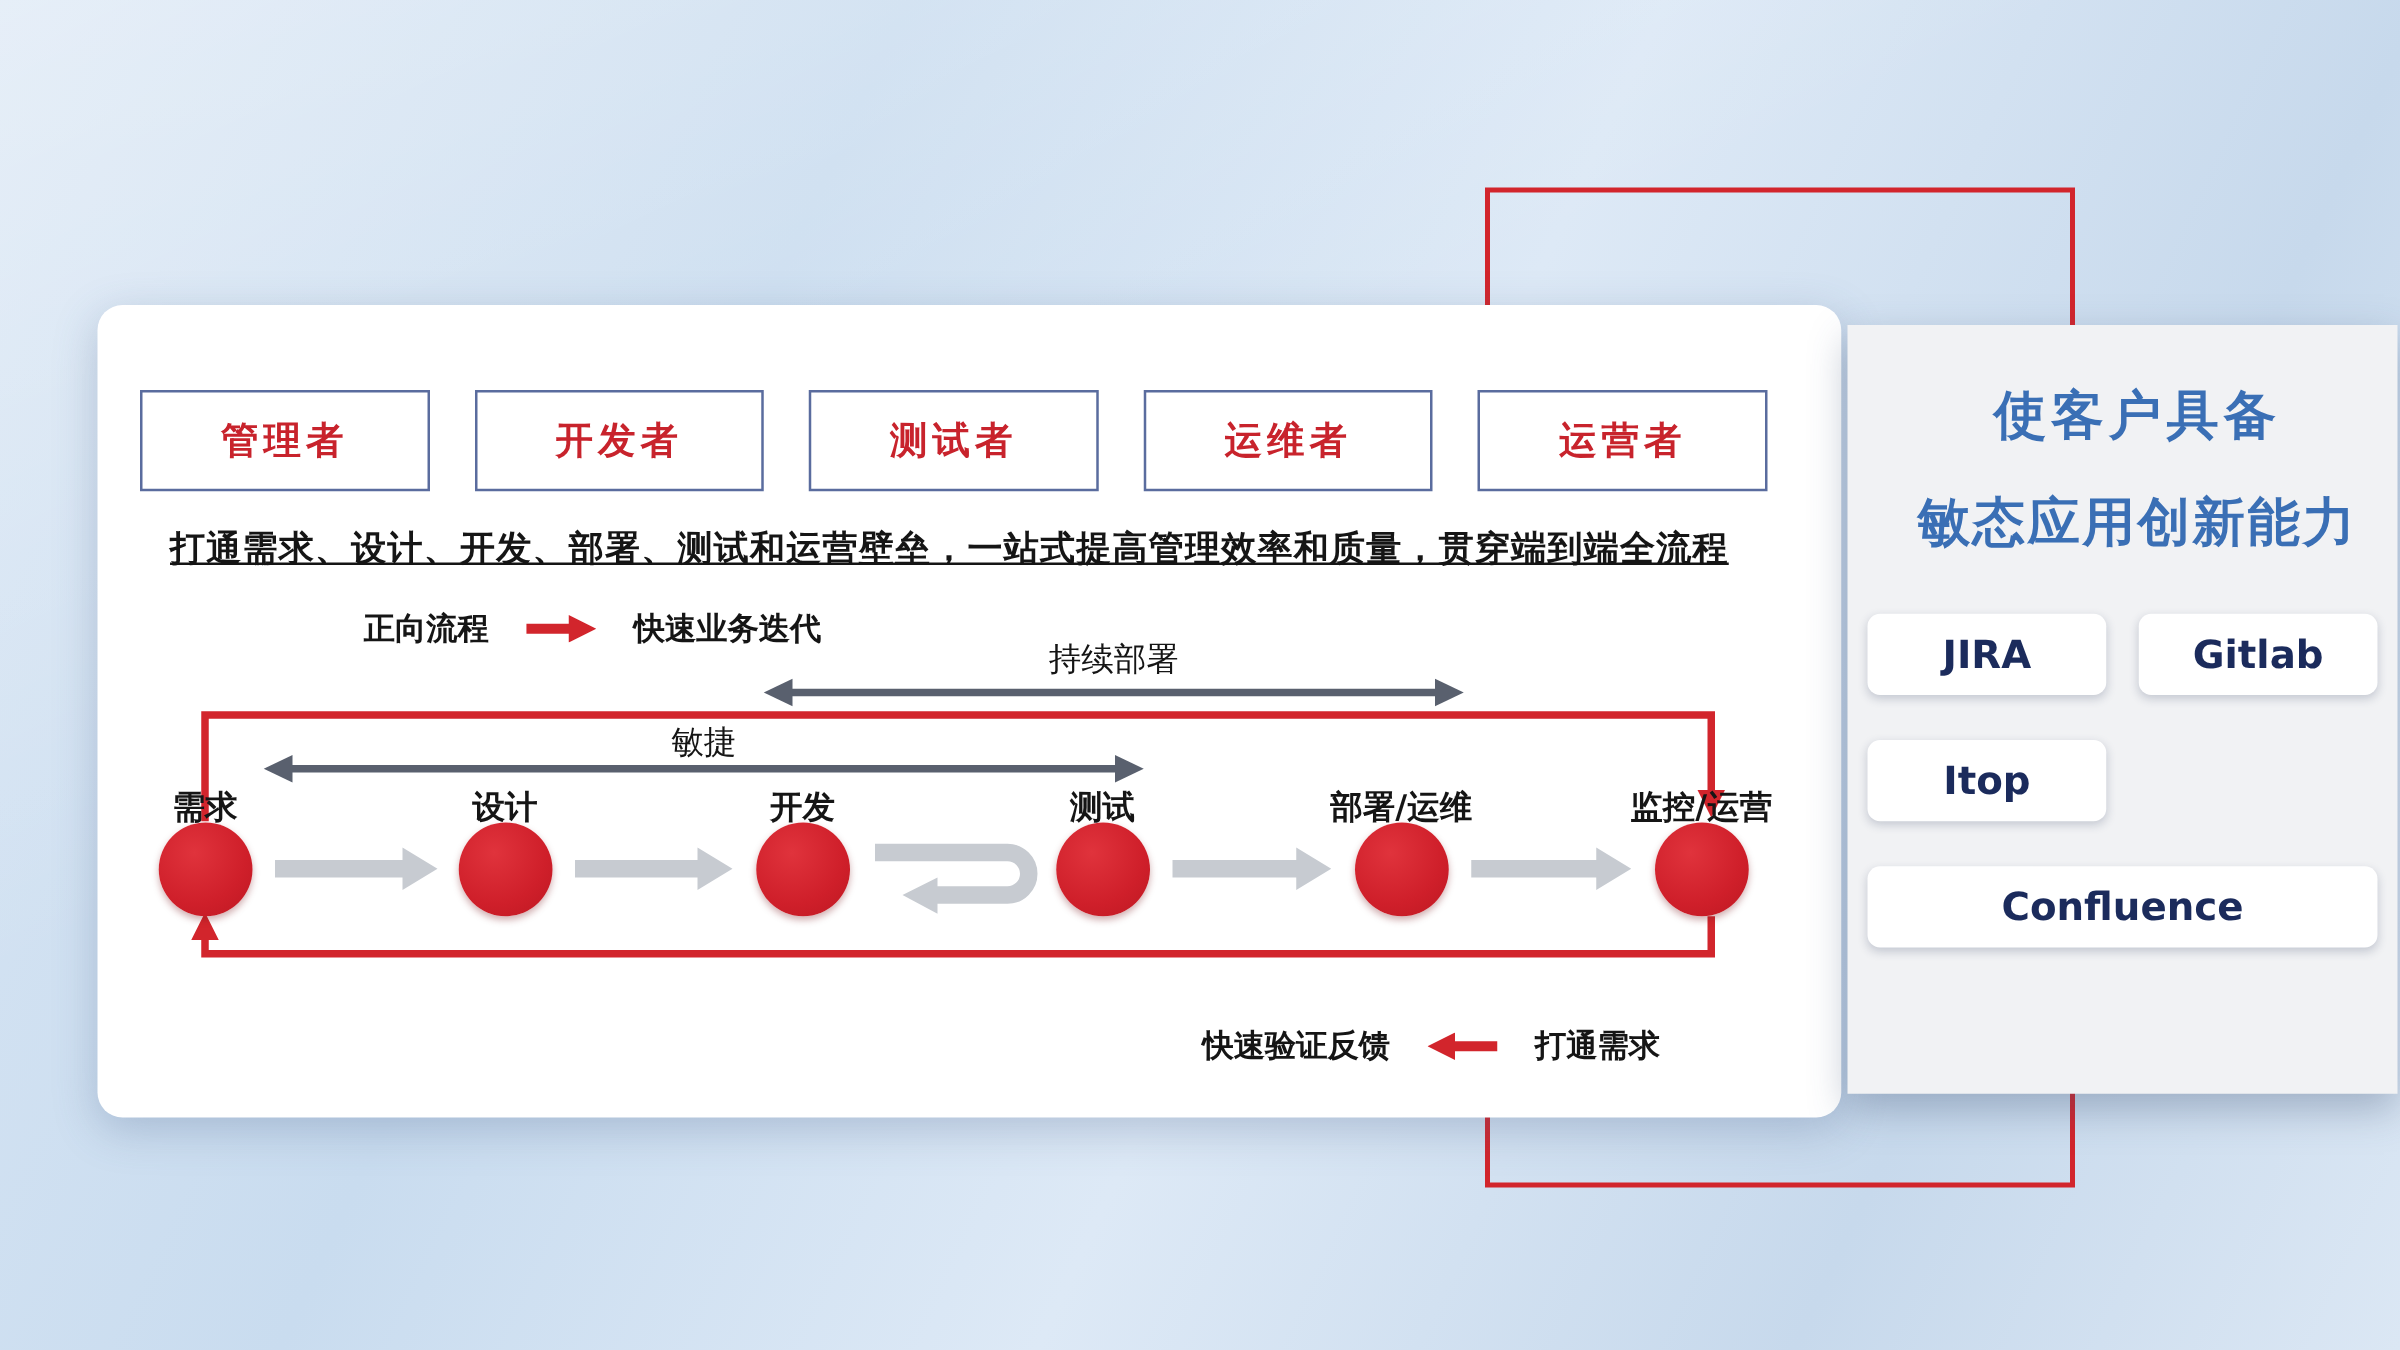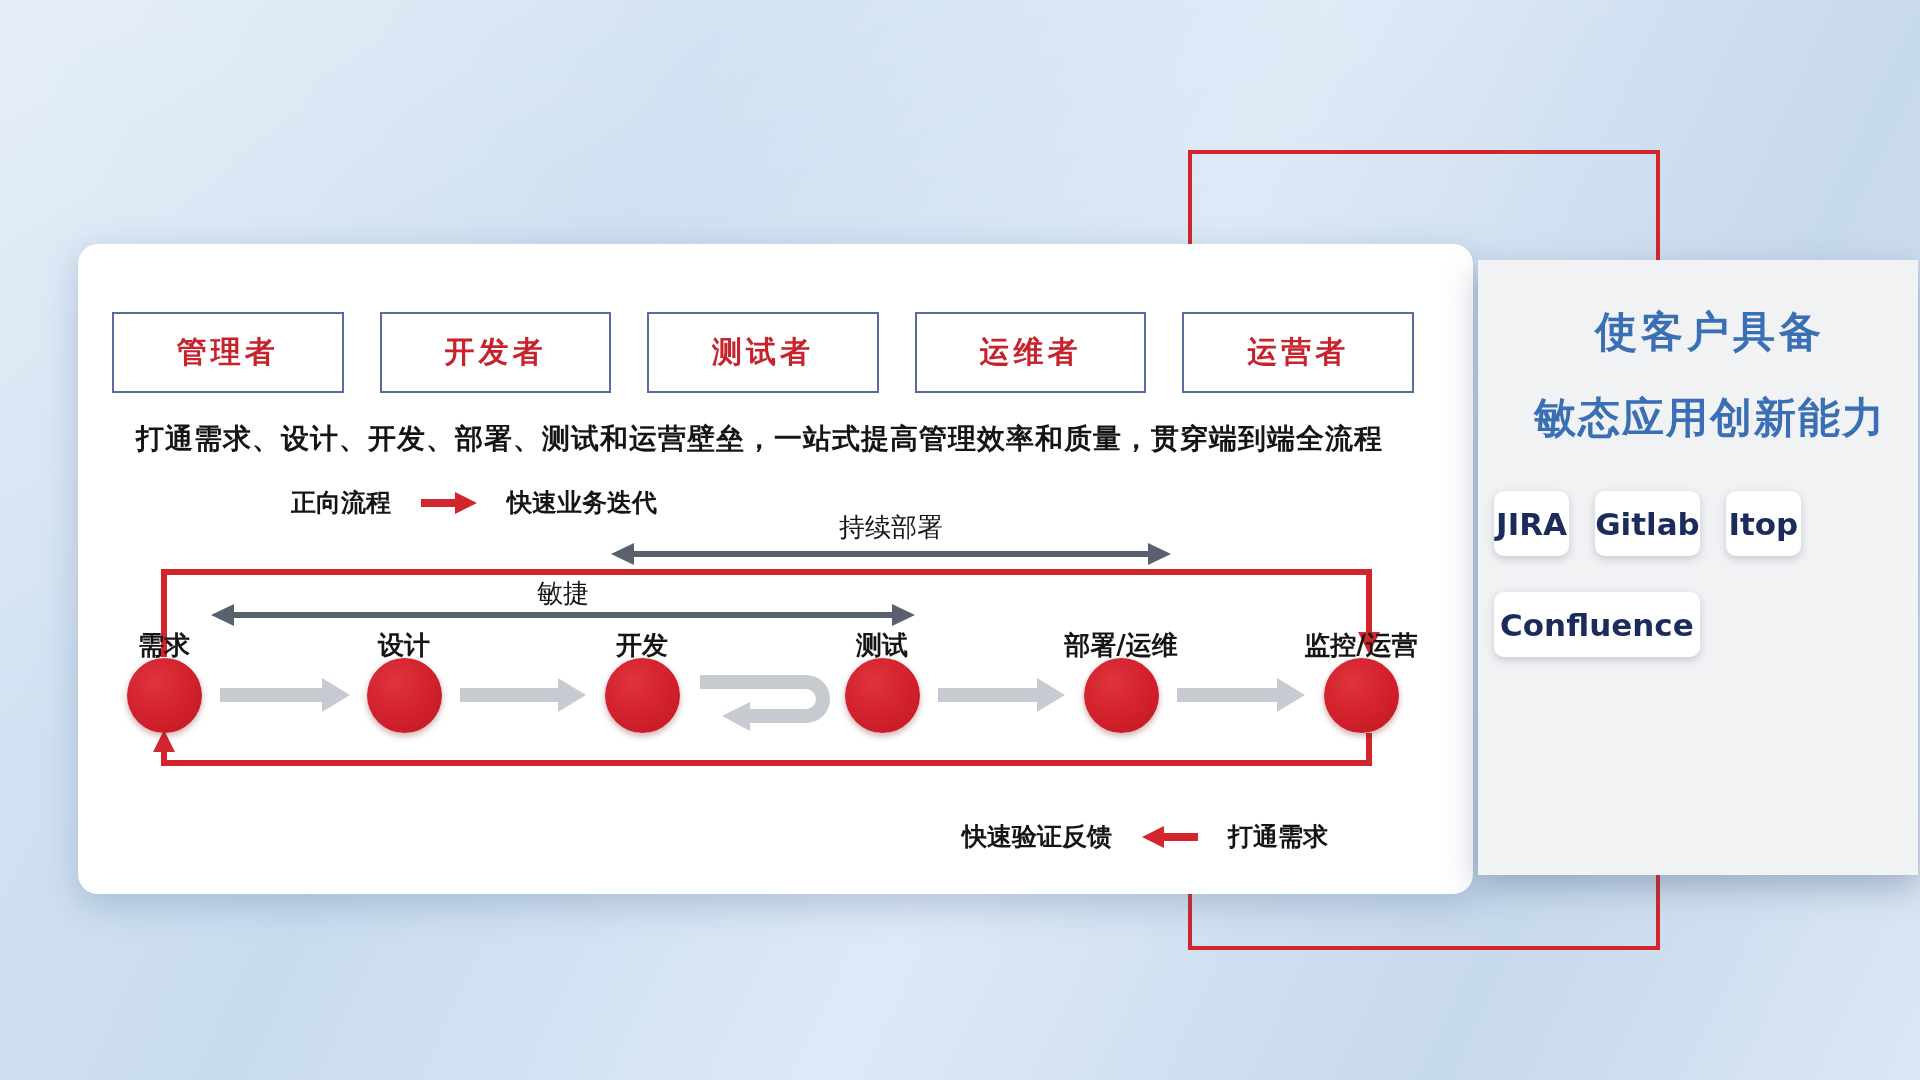--- a/index.html
+++ b/index.html
@@ -31,21 +31,21 @@
     display:flex; justify-content:space-between;gap:36px;
   }
   .role-box {
     width:237px; height:81px; background:#fff;
     border:2px solid #5a6c9e; display:flex; align-items:center; justify-content:center;
     font-size:30px; font-weight:700; color:#c8232c; letter-spacing:4px;
   }
 
   .desc {
     position:absolute; left:58px; top:176px; width:1300px;
-    font-size:28px; font-weight:700; color:#151515; letter-spacing:1px;
+    font-size:28px; font-weight:700; color:#151515; letter-spacing:1px;text-decoration:underline;
   }
 
   .legend { position:absolute; display:flex; align-items:center; gap:30px; }
   .legend-forward { left:213px; top:242px; }
   .legend-feedback { left:884px; top:576px; }
   .legend-label { font-size:25px; font-weight:700; color:#151515; }
   .legend-value { font-size:25px; font-weight:600; color:#151515; }
 
   .flow-lines { position:absolute; left:0; top:0; width:1395px; height:650px; pointer-events:none; }
   .red-line  { fill:none; stroke:#d2252c; stroke-width:6; }
@@ -73,21 +73,21 @@
   .panel {
     position:absolute; left:1478px; top:260px; width:440px; height:615px;
     background:#f1f2f4; z-index:3;
     box-shadow:0 12px 30px rgba(60,80,115,.35);
   }
   .panel-title { text-align:center; font-weight:700; color:#3a6fb5;padding-left:24px; }
   .panel-title-1 { margin-top:44px; font-size:42px; letter-spacing:4px; }
   .panel-title-2 { margin-top:30px; font-size:42px; letter-spacing:2px; }
   .tools {
     position:absolute; left:16px; right:16px; top:231px;
-    display:grid; grid-template-columns:1fr 1fr 1fr 1fr; column-gap:26px; row-gap:36px;
+    display:grid; grid-template-columns:1fr 1fr; column-gap:26px; row-gap:36px;
   }
   .tool-btn {
     height:65px; background:#ffffff; border-radius:10px;
     display:flex; align-items:center; justify-content:center;
     font-size:31px; font-weight:700; color:#1b2b5c;
     box-shadow:0 3px 8px rgba(40,55,90,.22);
   }
   .tool-wide { grid-column:1 / span 2; }
 
   .mini-arrow { display:block; }

